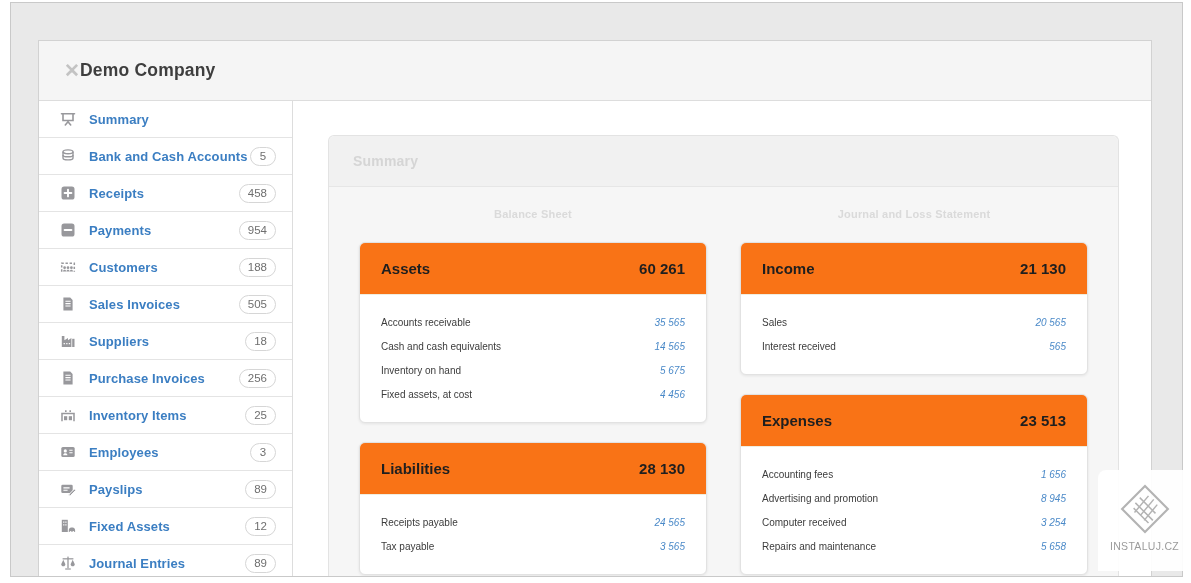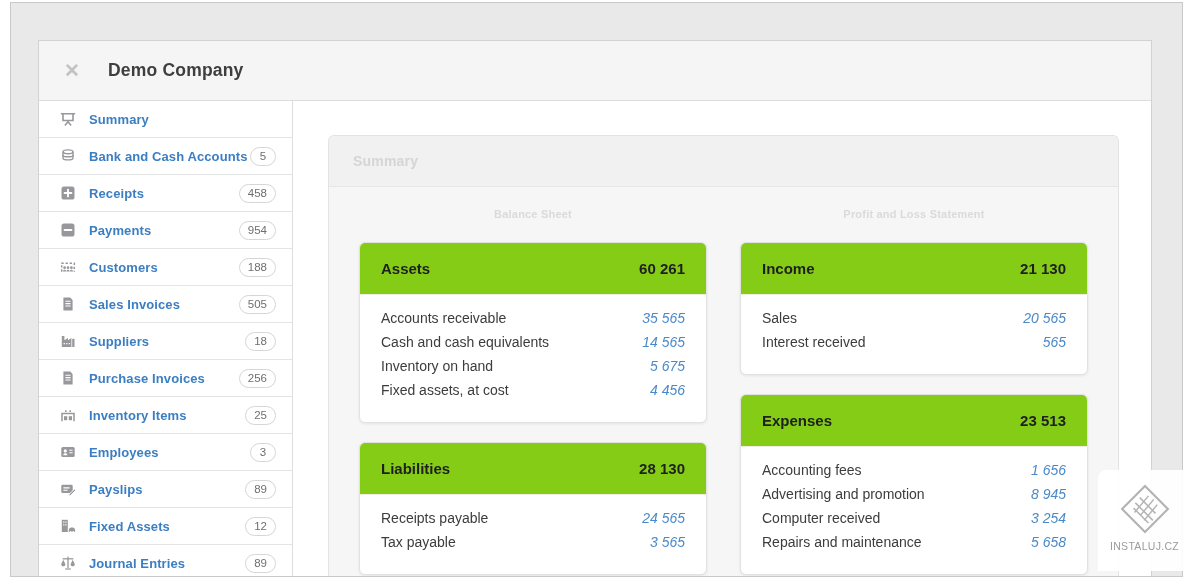--- a/index.html
+++ b/index.html
@@ -28,21 +28,20 @@
     background:#f5f5f5;
     border-bottom:1px solid #dddddd;
     display:flex; align-items:center;
   }
   .close-x {
     margin-left:25px;
     color:#c3c3c3; font-size:19px; font-weight:bold;
     line-height:1; cursor:pointer; user-select:none;
   }
   .app-title {
-    margin-left:28px;
     font-size:17.5px; font-weight:bold; color:#3e3e3e;
     letter-spacing:.2px;
   }
   .app-body { display:flex; height:519px; }
 
   
   .sidebar { width:254px; border-right:1px solid #dddddd; background:#fff; }
   .side-item {
     height:37px;
     display:flex; align-items:center;
@@ -89,31 +88,31 @@
 
   .scard {
     background:#fff;
     border:1px solid #e2e2e2;
     border-radius:6px;
     box-shadow:0 1px 3px rgba(0,0,0,.08);
     margin-bottom:19px;
     overflow:hidden;
   }
   .scard-header {
-    background:#84cc16;
+    background:#f97316;
     border-bottom:1px solid #efeee0;
     padding:17px 21px;
     display:flex; justify-content:space-between; align-items:center;
     font-size:15px; font-weight:bold; color:#1f1f1f;
   }
   .scard-body { padding:15px 21px 16px; }
   .srow {
     height:24px;
-    display:flex; justify-content:space-between; 
-    font-size:14px;
+    display:flex; justify-content:space-between; align-items:center;
+    font-size:10px;
   }
   .srow-label { color:#3c3c3c; }
   .srow-amount { color:#4a89c8; text-decoration:none; cursor:pointer;font-style:italic; }
 
   
   .watermark {
     position:absolute; right:0; bottom:12px;
     width:93px; height:101px;
     background:rgba(255,255,255,.92);
     border-radius:8px 0 0 0;
@@ -330,21 +329,21 @@
                         </div>
                         <div class="srow">
                           <span class="srow-label">Tax payable</span>
                           <a class="srow-amount">3 565</a>
                         </div>
                       </div>
                     </div>
                   </div>
                 </div>
                 <div class="col">
-                  <div class="col-heading">Profit and Loss Statement</div>
+                  <div class="col-heading">Journal and Loss Statement</div>
                   <div class="cards">
                     <div class="scard">
                       <div class="scard-header">
                         <span>Income</span>
                         <span>21 130</span>
                       </div>
                       <div class="scard-body">
                         <div class="srow">
                           <span class="srow-label">Sales</span>
                           <a class="srow-amount">20 565</a>

